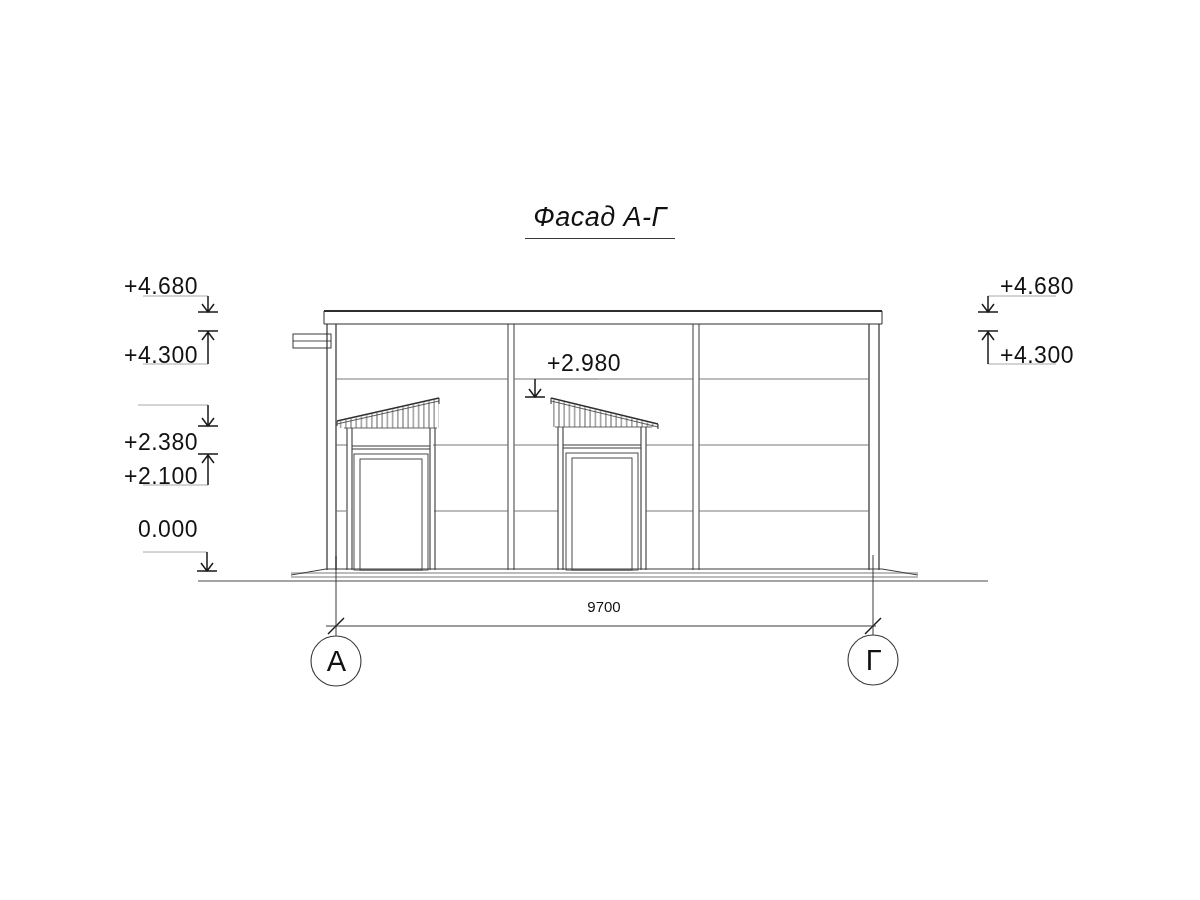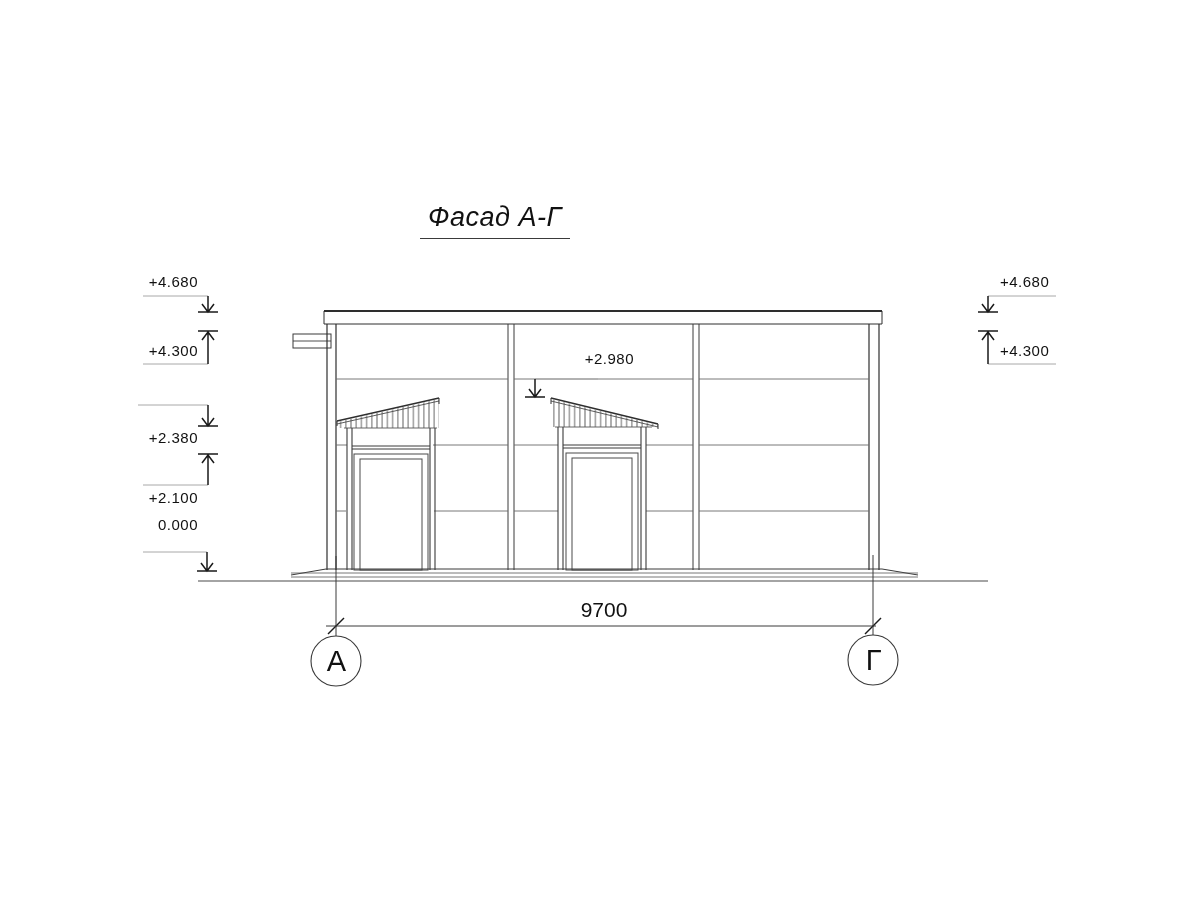--- a/index.html
+++ b/index.html
@@ -3,31 +3,31 @@
 <meta charset="utf-8">
 <style>
   html,body{margin:0;padding:0;background:#ffffff;}
   #stage{
     position:relative;width:1200px;height:900px;background:#ffffff;overflow:hidden;
     font-family:"Liberation Sans","DejaVu Sans",sans-serif;color:#111;
   }
   #linework{position:absolute;left:0;top:0;}
   .txt{position:absolute;white-space:nowrap;color:#111;}
   .title{
-    left:420px;top:202px;width:360px;
+    left:420px;top:202px;width:360px;text-align:center;
     font-size:27px;font-style:italic;letter-spacing:0.5px;
   }
   .title span{display:inline-block;padding:0 8px 5px 8px;border-bottom:1.5px solid #3a3a3a;}
-  .mark{font-size:15px;letter-spacing:0.5px;}
+  .mark{font-size:23px;letter-spacing:0.5px;}
   .mark-left{left:118px;width:80px;text-align:right;}
   .mark-right{left:1000px;width:90px;text-align:left;}
-  .m-l0{top:273px;} .m-l1{top:342px;} .m-l2{top:381px;margin-top:48px;} .m-l3{top:463px;margin-top:26px;} .m-l4{top:516px;}
+  .m-l0{top:273px;} .m-l1{top:342px;} .m-l2{top:381px;margin-top:48px;} .m-l3{top:463px;} .m-l4{top:516px;}
   .m-r0{top:273px;} .m-r1{top:342px;}
-  .m-c{left:534px;top:350px;width:100px;text-align:right;}
-  .dim-text{left:554px;top:598px;width:100px;text-align:center;font-size:21px;}
+  .m-c{left:534px;top:350px;width:100px;text-align:center;}
+  .dim-text{left:554px;top:598px;width:100px;text-align:center;font-size:15px;}
   .axis-letter{font-size:29px;line-height:34px;text-align:center;}
   .axis-a{left:311px;top:644px;width:51px;}
   .axis-g{left:848px;top:643px;width:51px;}
 </style>
 </head>
 <body>
 
 <div id="stage">
 
   <svg id="linework" width="1200" height="900" viewBox="0 0 1200 900">

